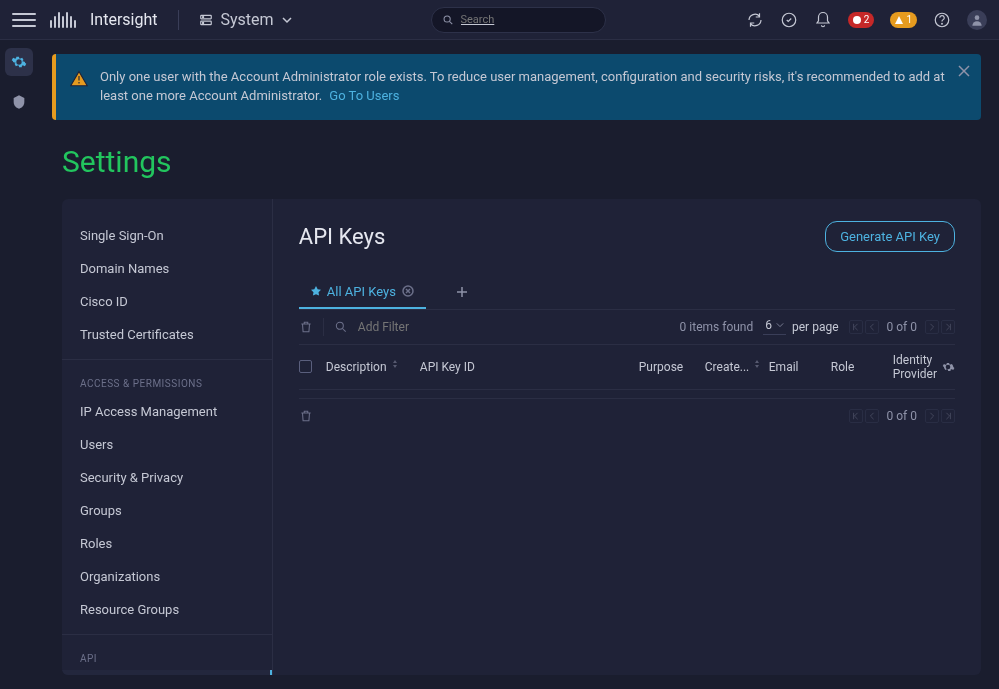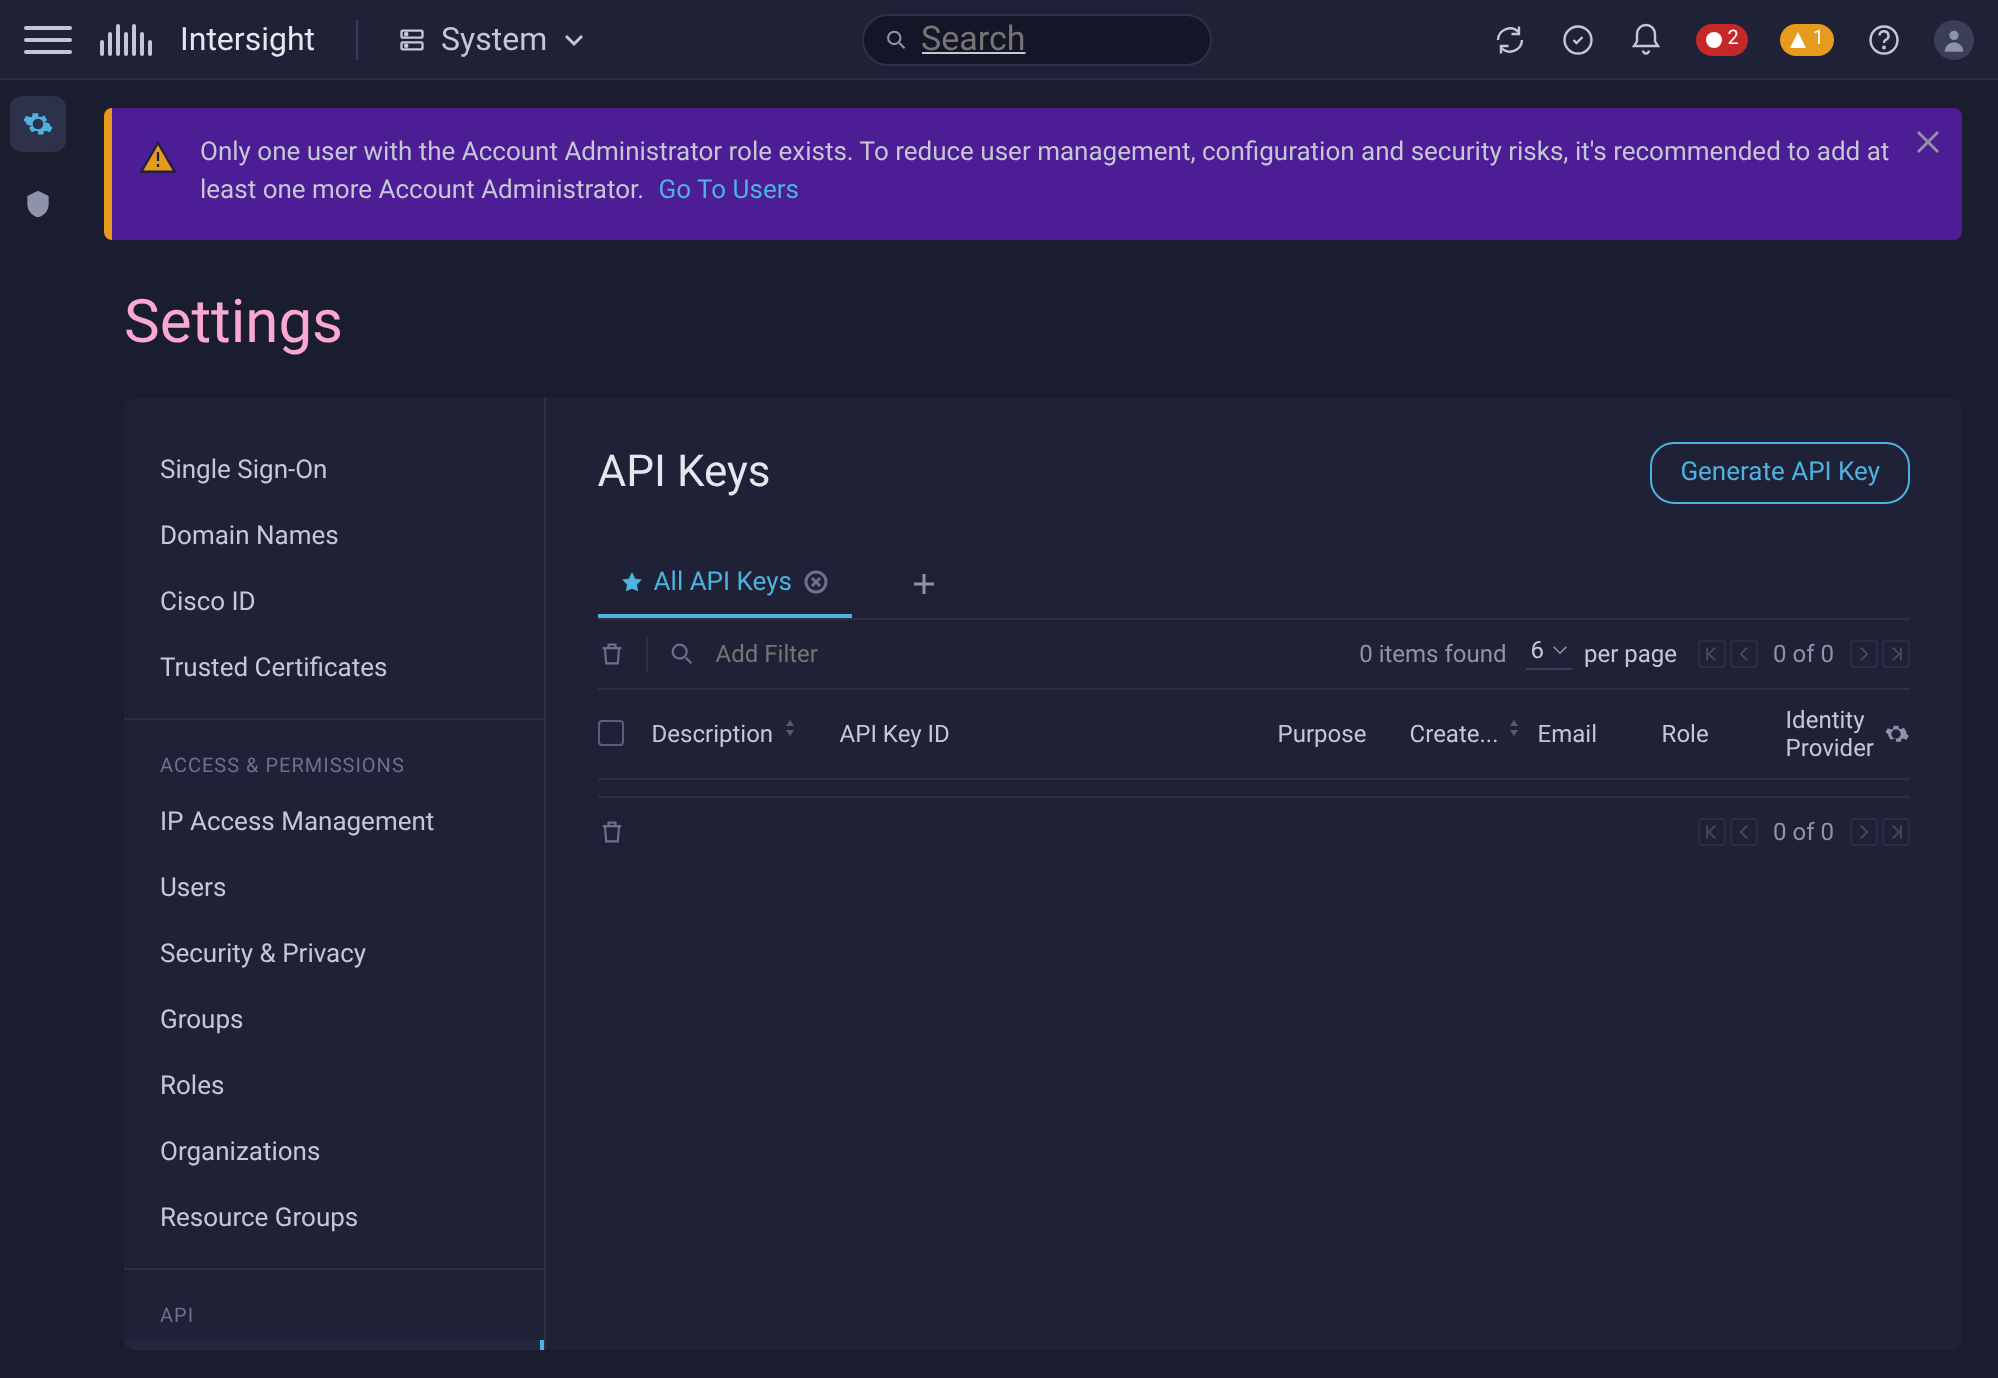--- a/index.html
+++ b/index.html
@@ -12,46 +12,46 @@
 .logo-bars { display: flex; align-items: flex-end; gap: 2px; height: 16px; margin-left: 4px; }
 .logo-bars span { width: 2px; background: #c5c8d4; border-radius: 1px; }
 .logo-bars span:nth-child(1){height:8px}.logo-bars span:nth-child(2){height:12px}.logo-bars span:nth-child(3){height:16px}.logo-bars span:nth-child(4){height:12px}.logo-bars span:nth-child(5){height:16px}.logo-bars span:nth-child(6){height:12px}.logo-bars span:nth-child(7){height:8px}
 .brand { font-size: 16px; color: #e5e7ef; margin-left: 4px; }
 .divider { width: 1px; height: 20px; background: #3a3e58; margin: 0 10px; }
 .sys-selector { display: flex; align-items: center; gap: 8px; color: #c5c8d4; cursor: pointer; }
 .sys-icon { width: 14px; height: 14px; }
 .chev-down { width: 10px; height: 10px; }
 .search-wrap { flex: 1; display: flex; justify-content: center; }
 .search-box { width: 175px; height: 26px; background: #141627; border: 1px solid #2d3149; border-radius: 14px; display: flex; align-items: center; padding: 0 10px; gap: 6px; }
-.search-box input { background: transparent; border: none; outline: none; color: #c5c8d4; font-size: 17px; width: 100%; text-decoration: underline; }
+.search-box input { background: transparent; border: none; outline: none; color: #c5c8d4; font-size: 11px; width: 100%; text-decoration: underline; }
 .hdr-icons { display: flex; align-items: center; gap: 16px; }
 .hdr-icon { width: 18px; height: 18px; stroke: #c5c8d4; fill: none; stroke-width: 1.6; cursor: pointer; }
 .badge { display: inline-flex; align-items: center; justify-content: center; height: 16px; border-radius: 8px; padding: 0 5px; font-size: 10px; color: #fff; gap: 3px; }
 .badge-red { background: #c62828; }
 .badge-amber { background: #e69b1f; }
 .avatar { width: 20px; height: 20px; border-radius: 50%; background: #3a3e58; display: flex; align-items: center; justify-content: center; }
 
 
 .body-row { flex: 1; display: flex; overflow: hidden; }
 .nav-rail { width: 38px; background: #1a1d2e; display: flex; flex-direction: column; align-items: center; padding-top: 8px; gap: 12px; }
 .nav-item { width: 28px; height: 28px; display: flex; align-items: center; justify-content: center; border-radius: 6px; cursor: pointer; }
 .nav-item.active { background: #2d3149; }
 .nav-item svg { width: 16px; height: 16px; fill: #8f93a9; }
 .nav-item.active svg { fill: #4db2e0; }
 
 .main { flex: 1; display: flex; flex-direction: column; overflow: auto; padding: 14px 10px 0 0; }
 
 
-.banner { margin: 0 8px 0 14px; background: #4c1d95; border-left: 4px solid #e69b1f; border-radius: 4px; display: flex; align-items: flex-start; padding: 14px 14px; gap: 12px; position: relative; }
+.banner { margin: 0 8px 0 14px; background: #0c4a6e; border-left: 4px solid #e69b1f; border-radius: 4px; display: flex; align-items: flex-start; padding: 14px 14px; gap: 12px; position: relative; }
 .banner-icon { width: 18px; height: 18px; flex-shrink: 0; margin-top: 2px; }
 .banner-text { font-size: 13px; color: #c5c8d4; line-height: 1.45; }
 .banner-link { color: #4db2e0; cursor: pointer; margin-left: 4px; }
 .banner-close { position: absolute; right: 10px; top: 10px; width: 14px; height: 14px; cursor: pointer; stroke: #8f93a9; }
 
-.page-title { font-size: 30px; font-weight: 400; color: #f9a8d4; margin: 24px 8px 20px 24px; }
+.page-title { font-size: 30px; font-weight: 400; color: #22c55e; margin: 24px 8px 20px 24px; }
 
 
 .card { margin: 0 8px 14px 24px; background: #1f2237; border-radius: 6px; flex: 1; display: flex; overflow: hidden; }
 .side-nav { width: 220px; border-right: 1px solid #2b2e44; padding: 20px 0; overflow-y: auto; }
 .side-item { padding: 9px 18px; font-size: 13px; color: #c5c8d4; cursor: pointer; }
 .side-item.active { color: #4db2e0; border-right: 2px solid #4db2e0; background: #23273d; }
 .side-head { padding: 10px 18px 6px; font-size: 10px; letter-spacing: 0.5px; color: #6c708a; text-transform: uppercase; }
 .side-sep { height: 1px; background: #2b2e44; margin: 8px 0; }
 
 .content { flex: 1; padding: 22px 26px; display: flex; flex-direction: column; }

